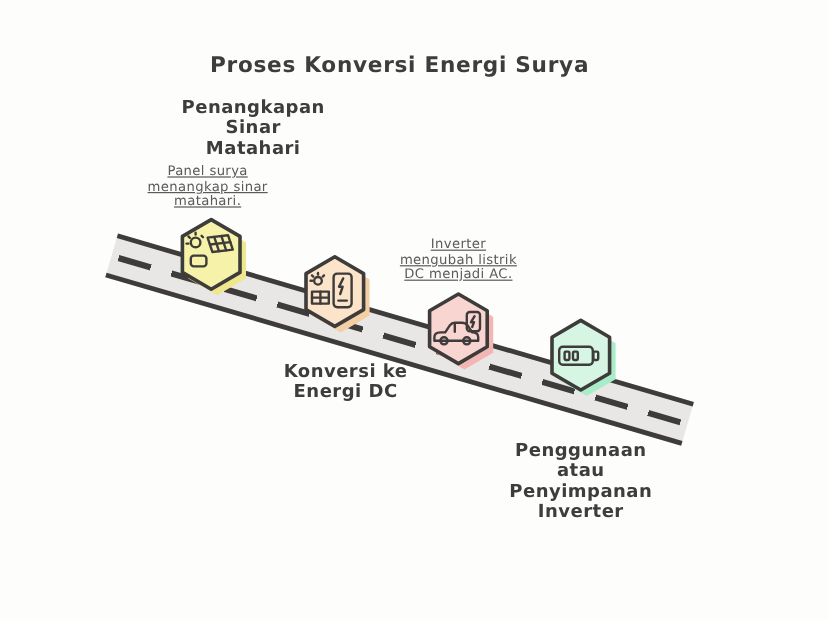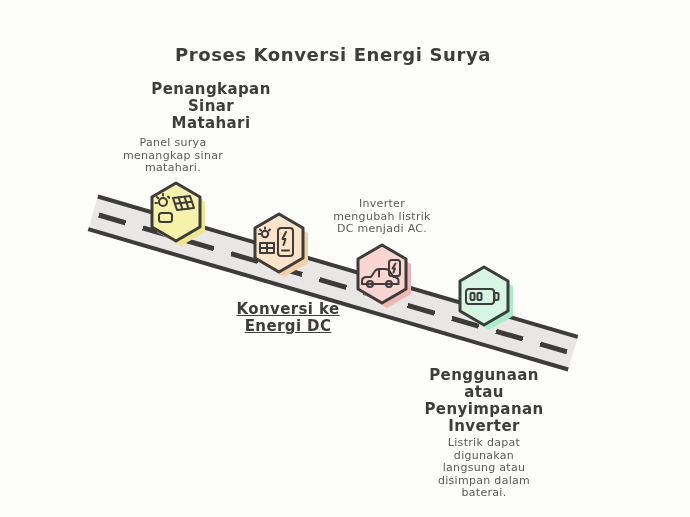--- a/index.html
+++ b/index.html
@@ -43,24 +43,24 @@
 
   
   .stage-heading{
     position:absolute;transform:translateX(-50%);
     font-size:15px;font-weight:bold;color:#3e3d3c;line-height:17px;
     text-align:center;white-space:pre-line;letter-spacing:.4px;
   }
   .stage-desc{
     position:absolute;transform:translateX(-50%);
     font-size:11px;color:#5a5a58;line-height:12.5px;
-    text-align:center;white-space:pre-line;letter-spacing:.3px;
+    text-align:center;white-space:pre-line;letter-spacing:.3px;text-decoration:underline;
   }
   .h-1{left:175px;top:81px;margin-left:36px;}   .d-1{left:173px;top:137px;}
-  .h-2{left:288px;top:301px;text-decoration:underline;}  .d-2{left:288px;top:343px;}
+  .h-2{left:288px;top:301px;}  .d-2{left:288px;top:343px;}
   .h-3{left:382px;top:155px;}  .d-3{left:382px;top:198px;}
   .h-4{left:484px;top:367px;}  .d-4{left:484px;top:437px;}
 </style>
 </head>
 <body>
 
 <div class="canvas">
 
   <div class="title">Proses Konversi Energi Surya</div>
 
@@ -138,19 +138,14 @@
 Energi DC</div>
 
   <div class="stage-desc d-3">Inverter
 mengubah listrik
 DC menjadi AC.</div>
 
   <div class="stage-heading h-4">Penggunaan
 atau
 Penyimpanan
 Inverter</div>
-  <div class="stage-desc d-4">Listrik dapat
-digunakan
-langsung atau
-disimpan dalam
-baterai.</div>
 
 </div>
 
 </body></html>

